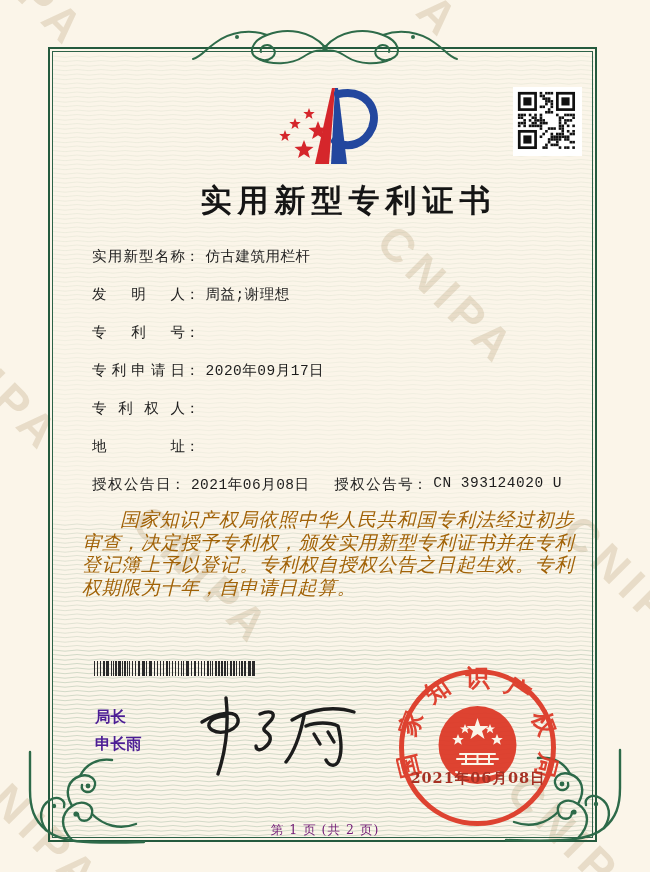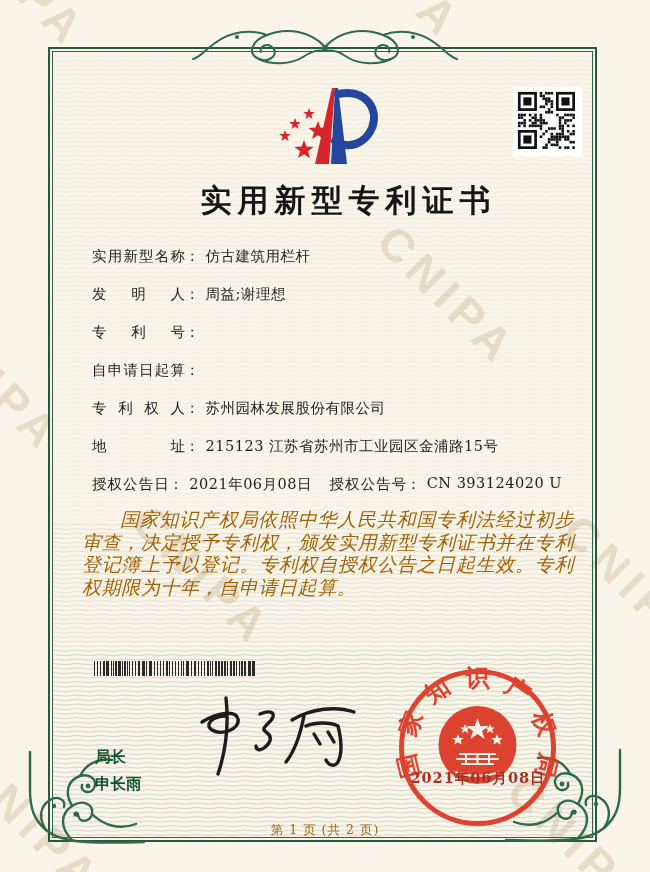--- a/index.html
+++ b/index.html
@@ -30,40 +30,40 @@
   .qr{position:absolute;left:513px;top:87px;width:63px;height:63px;background:#fff;
       padding:3px;box-sizing:content-box;}
 
   .title{position:absolute;left:0;right:0;top:180px;text-align:center;font-size:31px;
          font-weight:bold;color:#151515;letter-spacing:6px;padding-left:47px;}
 
   .fields{position:absolute;left:84px;top:247px;width:478px;font-size:14.5px;color:#1d1d1d;}
   .frow{height:20px;margin-bottom:18px;white-space:nowrap;display:flex;align-items:flex-start;margin-left:8px;}
   .flabel{display:inline-block;width:93px;text-align:justify;text-align-last:justify;}
   .fcolon{display:inline-block;margin-right:6px;}
-  .fvalue{letter-spacing:0.5px;}
+  .fvalue{letter-spacing:0.5px;font-family:Liberation Mono, monospace;}
   .fvalue.w1{display:inline-block;width:170px;}
   .pair2label{display:inline-block;width:93px;text-align:justify;text-align-last:justify;margin-left:0px;}
 
   .paras{position:absolute;left:82px;top:508px;width:492px;font-size:19px;
          line-height:22.5px;color:#a16207;font-style:italic;letter-spacing:0.6px;}
   .paras p{margin:0;text-indent:2em;text-align:justify;}
 
   .barcode{position:absolute;left:94px;top:661px;width:166px;height:15px;}
 
-  .officer{position:absolute;left:95px;top:744px;font-family:"DejaVu Sans","Liberation Sans",sans-serif;
-           font-size:15.5px;font-weight:600;color:#14532d;line-height:27px;}
+  .officer{position:absolute;left:95px;top:704px;font-family:"DejaVu Sans","Liberation Sans",sans-serif;
+           font-size:15.5px;font-weight:600;color:#4c1d95;line-height:27px;}
   .signature{position:absolute;left:188px;top:686px;width:175px;height:96px;}
 
   .seal{position:absolute;left:396px;top:666px;width:163px;height:163px;opacity:0.95;}
   .seal-date{position:absolute;left:392px;top:769px;width:172px;text-align:center;
              color:#a63124;font-size:14.5px;font-weight:bold;letter-spacing:1px;}
 
   .footer{position:absolute;left:0;right:0;top:822px;text-align:center;font-size:12.5px;
-          color:#a16207;letter-spacing:1px;}
+          color:#701a75;letter-spacing:1px;}
 </style>
 </head>
 <body>
 
 <div class="page">
 
   <span class="wm" style="left:-70px;top:-50px">CNIPA</span>
   <span class="wm" style="left:305px;top:-58px">CNIPA</span>
   <span class="wm" style="left:360px;top:268px">CNIPA</span>
   <span class="wm" style="left:-95px;top:355px">CNIPA</span>
@@ -449,32 +449,31 @@
     <div class="frow">
       <span class="flabel">发明人</span>
         <span class="fcolon">：</span>
       <span class="fvalue">周益;谢理想</span>
     </div>
     <div class="frow">
       <span class="flabel">专利号</span>
         <span class="fcolon">：</span>
     </div>
     <div class="frow">
-      <span class="flabel">自申请日起算</span>
-        <span class="fcolon">：</span>
+      <span class="flabel">专利申请日</span>
+        <span class="fcolon">：</span>
+      <span class="fvalue">2020年09月17日</span>
     </div>
     <div class="frow">
       <span class="flabel">专利权人</span>
         <span class="fcolon">：</span>
-      <span class="fvalue">苏州园林发展股份有限公司</span>
     </div>
     <div class="frow">
       <span class="flabel">地址</span>
         <span class="fcolon">：</span>
-      <span class="fvalue">215123 江苏省苏州市工业园区金浦路15号</span>
     </div>
     <div class="frow">
       <span class="flabel">授权公告日</span>
         <span class="fcolon">：</span>
       <span class="fvalue w1">2021年06月08日</span>
       <span class="pair2label">授权公告号</span>
         <span class="fcolon">：</span>
       <span class="fvalue">CN 393124020 U</span>
     </div>
   </div>

